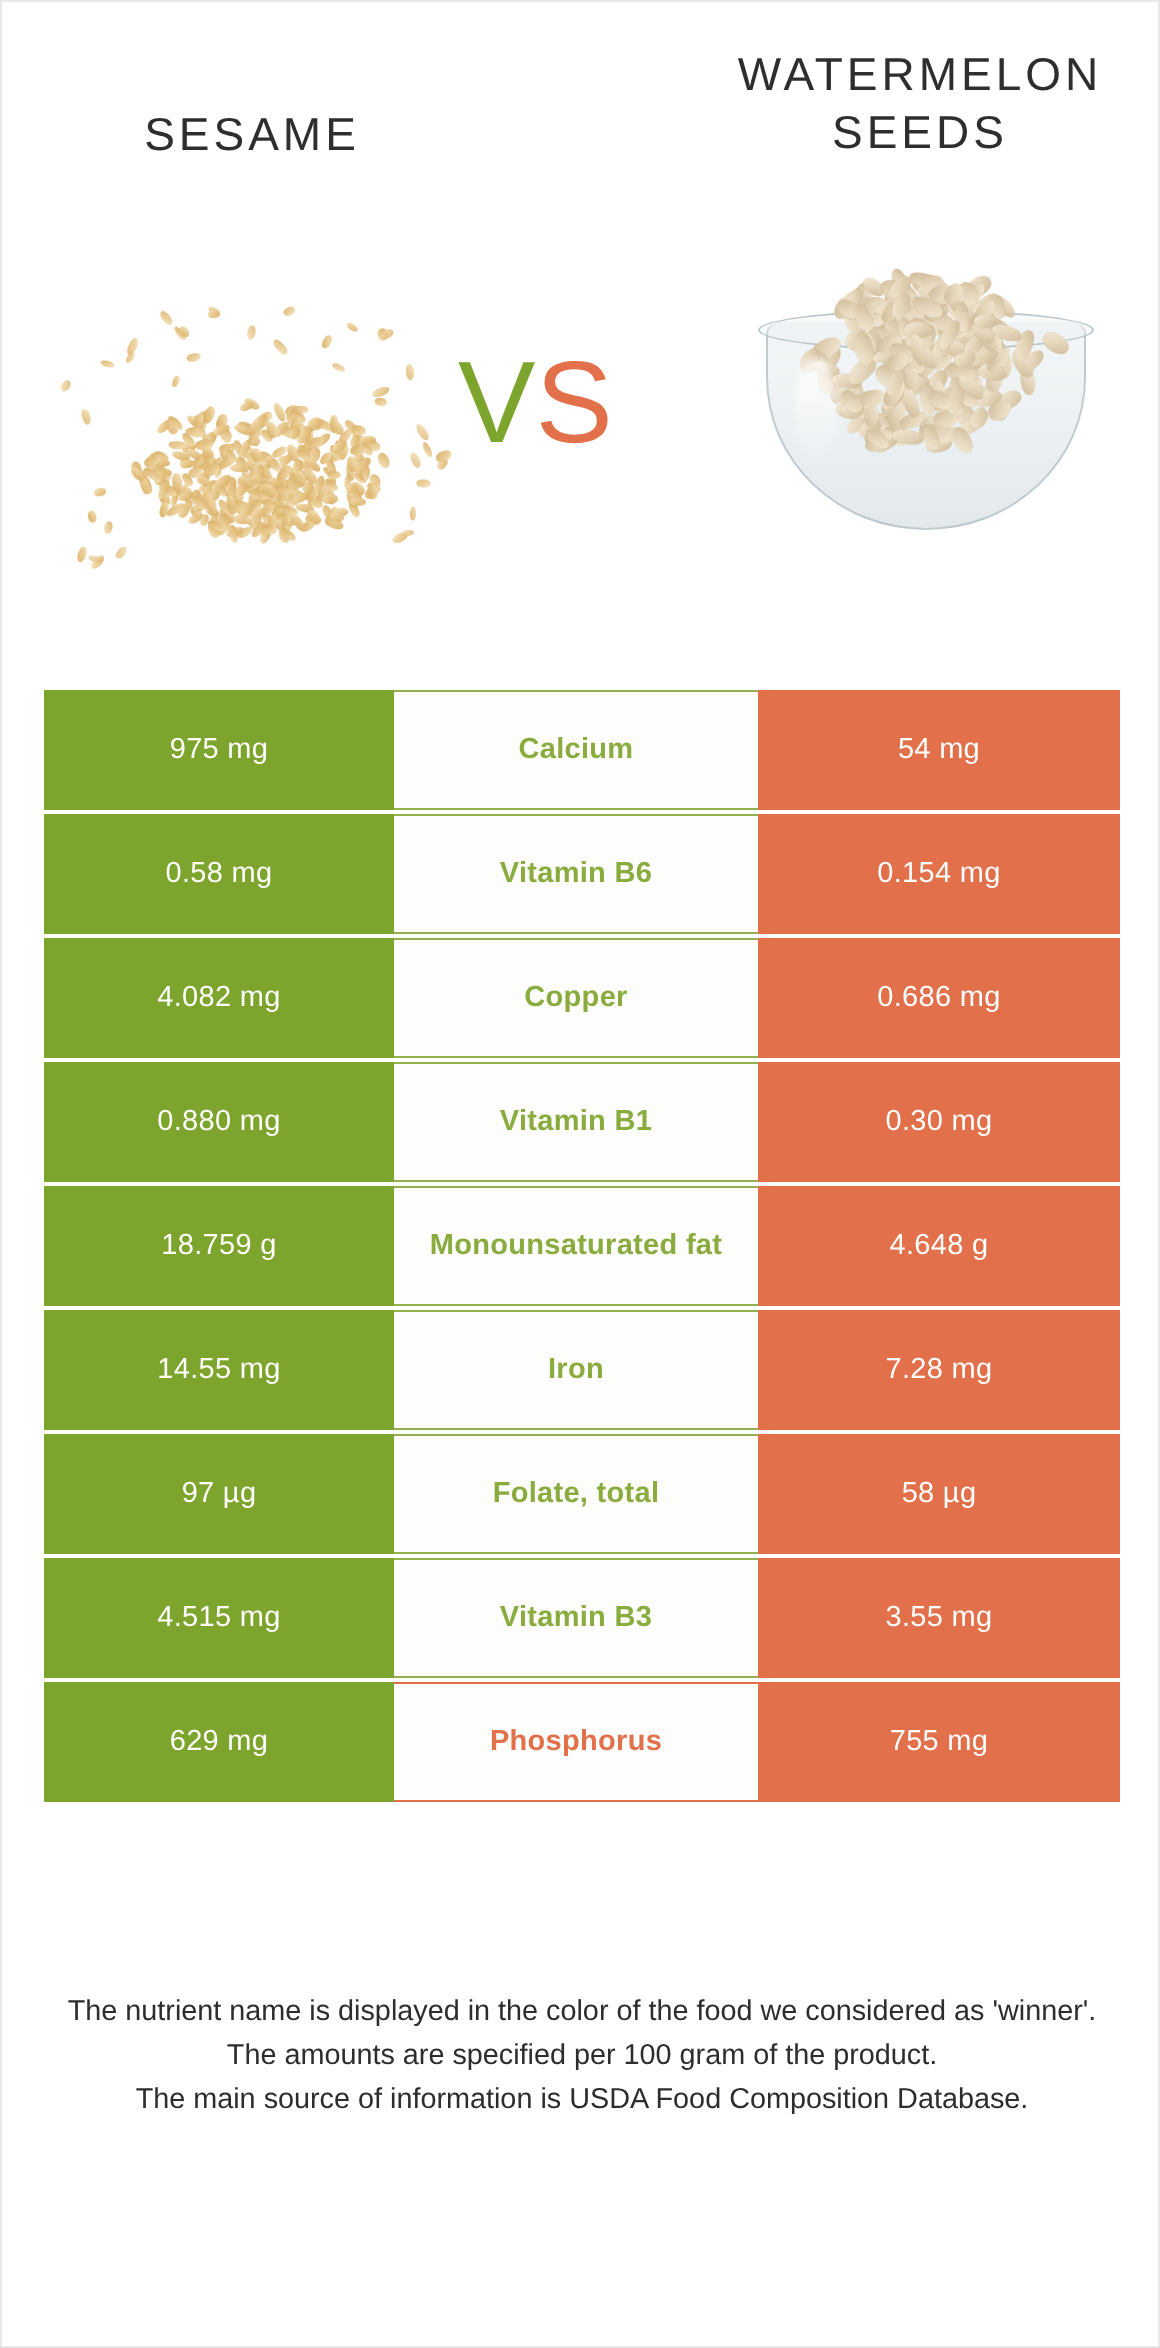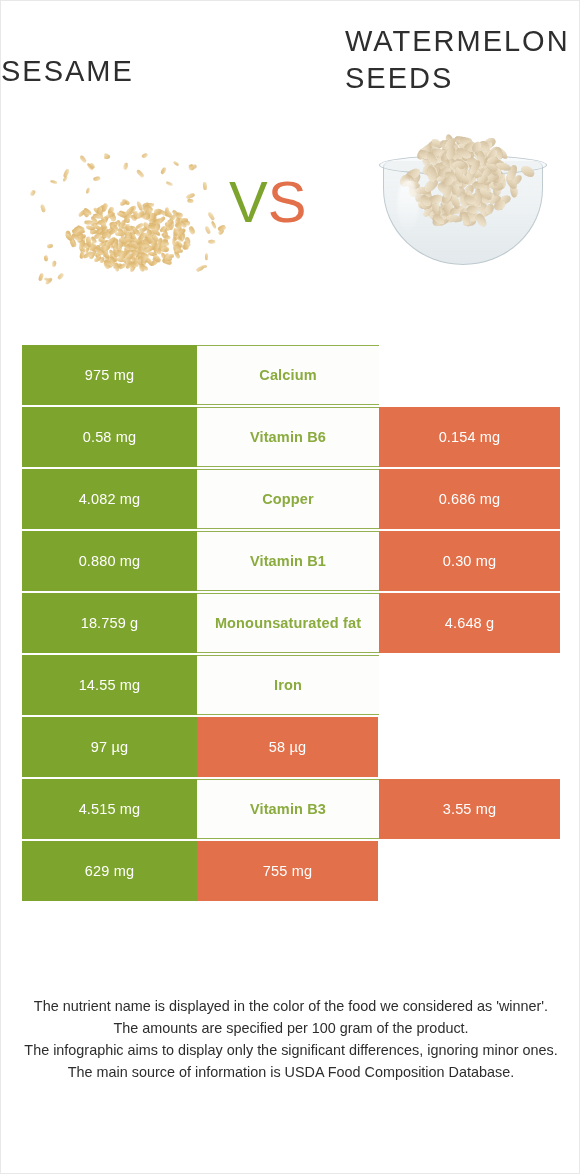--- a/index.html
+++ b/index.html
@@ -24,24 +24,24 @@
   .header {
     position: relative;
     height: 300px;
     width: 100%;
   }
 
   .title {
     position: absolute;
     font-family: "Liberation Sans", sans-serif;
     font-weight: 300;
-    font-size: 29px;
+    font-size: 23px;
     letter-spacing: 2.0px;
     color: #2e2e2e;
-    text-align: left;
+    text-align: center;
     line-height: 1.26;
     text-transform: uppercase;
   }
 
   .title-left {
     left: 0px;
     top: 52px;
     width: 250px;
   }
 
@@ -823,20 +823,21 @@
         </div>
       <div class="bowl-highlight"></div>
     </div>
 
   </div>
 
   <div class="table" id="nutrient-table">
       <div class="row">
         <div class="cell cell-left">975 mg</div>
         <div class="cell cell-mid mid-green">Calcium</div>
+        <div class="cell cell-right">54 mg</div>
       </div>
       <div class="row">
         <div class="cell cell-left">0.58 mg</div>
         <div class="cell cell-mid mid-green">Vitamin B6</div>
         <div class="cell cell-right">0.154 mg</div>
       </div>
       <div class="row">
         <div class="cell cell-left">4.082 mg</div>
         <div class="cell cell-mid mid-green">Copper</div>
         <div class="cell cell-right">0.686 mg</div>
@@ -847,36 +848,38 @@
         <div class="cell cell-right">0.30 mg</div>
       </div>
       <div class="row">
         <div class="cell cell-left">18.759 g</div>
         <div class="cell cell-mid mid-green">Monounsaturated fat</div>
         <div class="cell cell-right">4.648 g</div>
       </div>
       <div class="row">
         <div class="cell cell-left">14.55 mg</div>
         <div class="cell cell-mid mid-green">Iron</div>
+        <div class="cell cell-right">7.28 mg</div>
       </div>
       <div class="row">
         <div class="cell cell-left">97 µg</div>
+        <div class="cell cell-mid mid-green">Folate, total</div>
         <div class="cell cell-right">58 µg</div>
       </div>
       <div class="row">
         <div class="cell cell-left">4.515 mg</div>
         <div class="cell cell-mid mid-green">Vitamin B3</div>
         <div class="cell cell-right">3.55 mg</div>
       </div>
       <div class="row">
         <div class="cell cell-left">629 mg</div>
+        <div class="cell cell-mid mid-orange">Phosphorus</div>
         <div class="cell cell-right">755 mg</div>
       </div>
     </div>
 
   <div class="footer">
     <p>The nutrient name is displayed in the color of the food we considered as 'winner'.</p>
     <p>The amounts are specified per 100 gram of the product.</p>
-    <p>The infographic aims to display only the significant differences, ignoring minor ones.</p>
     <p>The main source of information is USDA Food Composition Database.</p>
   </div>
 
 </div>
 
 </body></html>

